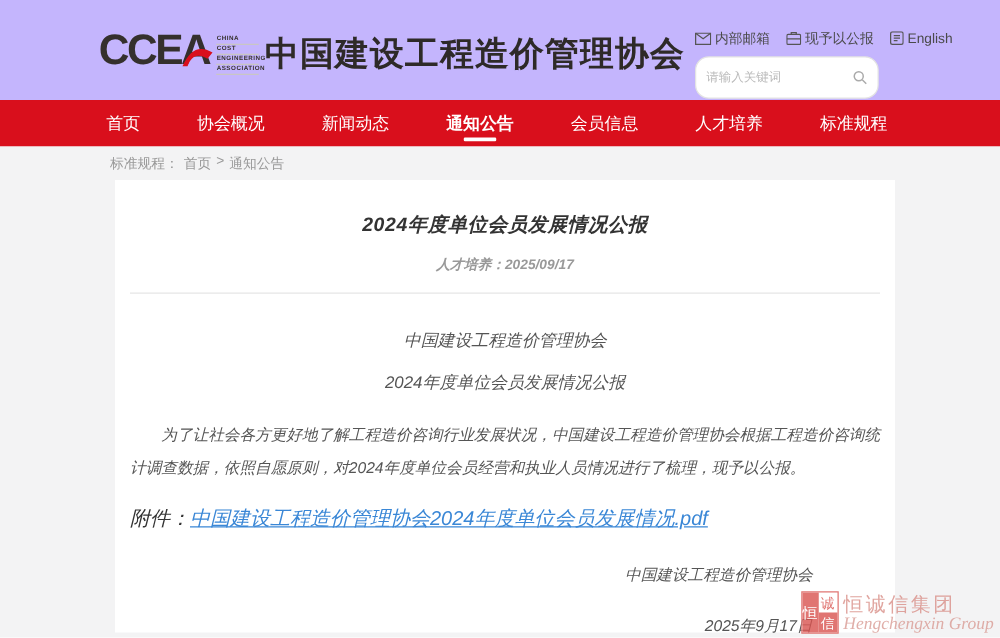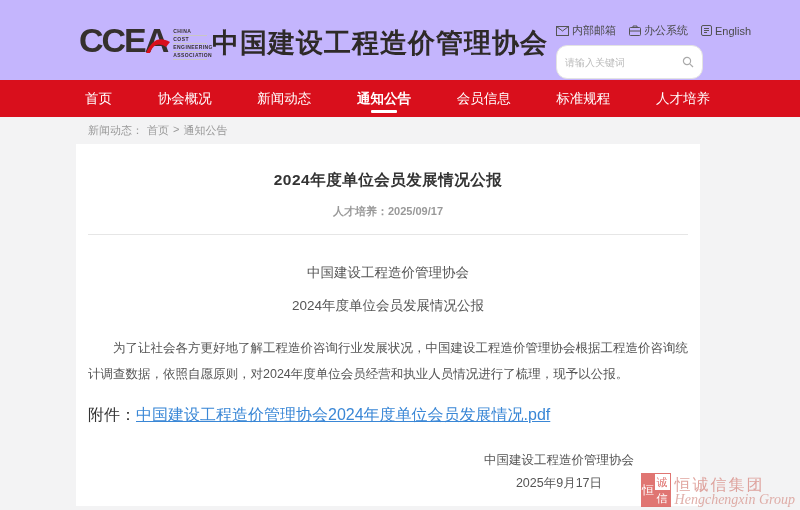--- a/index.html
+++ b/index.html
@@ -49,38 +49,39 @@
   .nav-item.active { font-weight:bold; }
   .nav-underline {
     position:absolute; bottom:4px; left:50%; transform:translateX(-50%);
     width:26px; height:3px; background:#ffffff; border-radius:1px;
   }
   
   .breadcrumb { position:absolute; top:123px; left:88px; font-size:11px; color:#999; display:flex; gap:4px; }
   .breadcrumb .crumb-link { color:#999; cursor:pointer; }
   
   .card {
-    position:absolute; left:76px; top:144px; width:624px; height:362px;
+    position:absolute; left:92px; top:144px; width:624px; height:362px;
     background:#ffffff;
+    font-style:italic;
   }
   .article-title { margin-top:26px; text-align:center; font-size:15.5px; font-weight:bold; color:#333; letter-spacing:.5px; }
   .article-date { margin-top:13px; text-align:center; font-size:11px; font-weight:600; color:#999; }
   .divider { margin:15px 12px 0; border-top:1px solid #e6e6e6; }
   .doc-org { margin-top:29px; text-align:center; font-size:13.5px; color:#555; }
   .doc-title { margin-top:15px; text-align:center; font-size:13.5px; color:#555; }
   .doc-paragraph {
     margin:20px 12px 0; font-size:12.5px; color:#555;
     line-height:26px; text-indent:2em; text-align:justify;
   }
   .attachment { margin:18px 12px 0; font-size:16px; color:#333; }
   .attachment a { color:#3a87d6; text-decoration:underline; cursor:pointer; }
   .signature { margin-top:26px; text-align:right; padding-right:66px; }
   .signature-inner { display:inline-block; text-align:center; }
   .signature-org { font-size:12.5px; color:#555; }
-  .signature-date { margin-top:6px; font-size:12.5px; color:#555; }
+  .signature-date { margin-top:24px; font-size:12.5px; color:#555;text-align:right; }
   
   .watermark { position:absolute; right:5px; bottom:3px; display:flex; align-items:center; gap:4px; opacity:.8; }
   .seal { width:30px; height:34px; display:flex; border:1px solid #d9534f; background:#fff; }
   .seal-left { width:13px; background:#d9534f; color:#fff; font-size:12px; display:flex; align-items:center; justify-content:center; }
   .seal-right { flex:1; display:flex; flex-direction:column; }
   .seal-tr { flex:1; color:#d9534f; font-size:11px; display:flex; align-items:center; justify-content:center; }
   .seal-br { flex:1; background:#d9534f; color:#fff; font-size:11px; display:flex; align-items:center; justify-content:center; }
   .wm-text { display:flex; flex-direction:column; }
   .wm-cn { font-family:"Liberation Serif","DejaVu Serif",serif; font-size:16px; color:#d98f88; letter-spacing:2px; line-height:18px; }
   .wm-en { font-family:"Liberation Serif","DejaVu Serif",serif; font-size:14px; color:#d99b94; line-height:11px;font-style:italic; }
@@ -113,21 +114,21 @@
         <path d="M0.5 0.5 L6.5 5 L12.5 0.5" fill="none" stroke="#555" stroke-width="1"></path>
       </svg>
       <span>内部邮箱</span>
     </div>
     <div class="quick-link">
       <svg width="12" height="11" viewBox="0 0 12 11">
         <rect x="0.5" y="2.5" width="11" height="8" rx="1" fill="none" stroke="#555" stroke-width="1"></rect>
         <path d="M4 2.5 V1 H8 V2.5" fill="none" stroke="#555" stroke-width="1"></path>
         <line x1="0.5" y1="6" x2="11.5" y2="6" stroke="#555" stroke-width="1"></line>
       </svg>
-      <span>办公系统</span>
+      <span>现予以公报</span>
     </div>
     <div class="quick-link">
       <svg width="11" height="11" viewBox="0 0 11 11">
         <rect x="0.5" y="0.5" width="10" height="10" rx="1.5" fill="none" stroke="#555" stroke-width="1"></rect>
         <line x1="3" y1="3.5" x2="8" y2="3.5" stroke="#555" stroke-width="1"></line>
         <line x1="3" y1="5.5" x2="8" y2="5.5" stroke="#555" stroke-width="1"></line>
         <line x1="3" y1="7.5" x2="6" y2="7.5" stroke="#555" stroke-width="1"></line>
       </svg>
       <span>English</span>
     </div>
@@ -156,30 +157,30 @@
         <span>新闻动态</span>
       </div>
     <div class="nav-item active">
       <span>通知公告</span>
       <span class="nav-underline"></span>
     </div>
     <div class="nav-item">
         <span>会员信息</span>
       </div>
     <div class="nav-item">
+        <span>人才培养</span>
+      </div>
+    <div class="nav-item">
         <span>标准规程</span>
       </div>
-    <div class="nav-item">
-        <span>人才培养</span>
-      </div>
   </div>
 </div>
 
 <div class="breadcrumb">
-  <span>新闻动态：</span>
+  <span>标准规程：</span>
   <span class="crumb-link">首页</span>
   <span>&gt;</span>
   <span>通知公告</span>
 </div>
 
 <div class="card">
   <div class="article-title">2024年度单位会员发展情况公报</div>
   <div class="article-date">
     <span>人才培养：</span><span>2025/09/17</span>
   </div>

